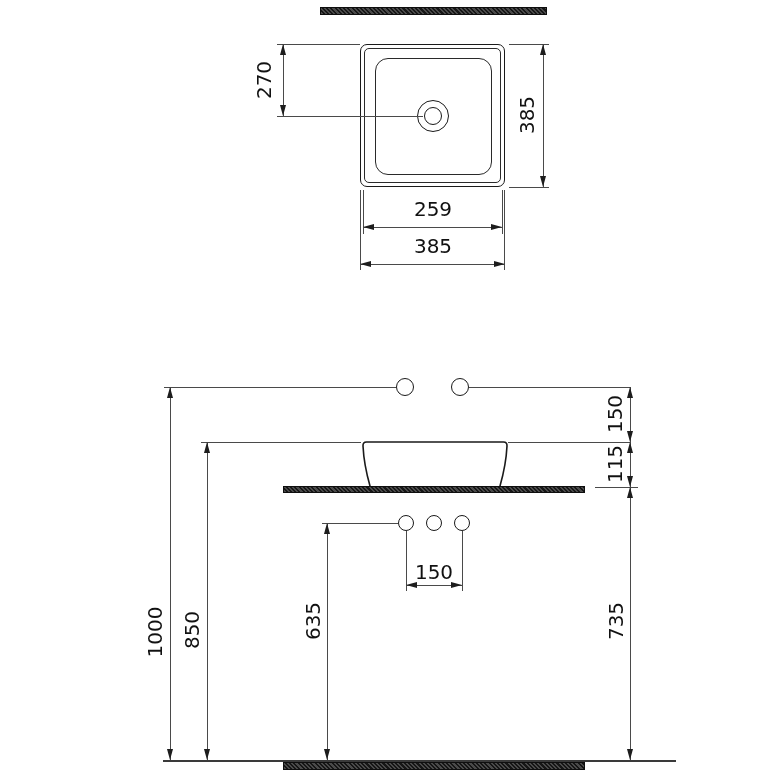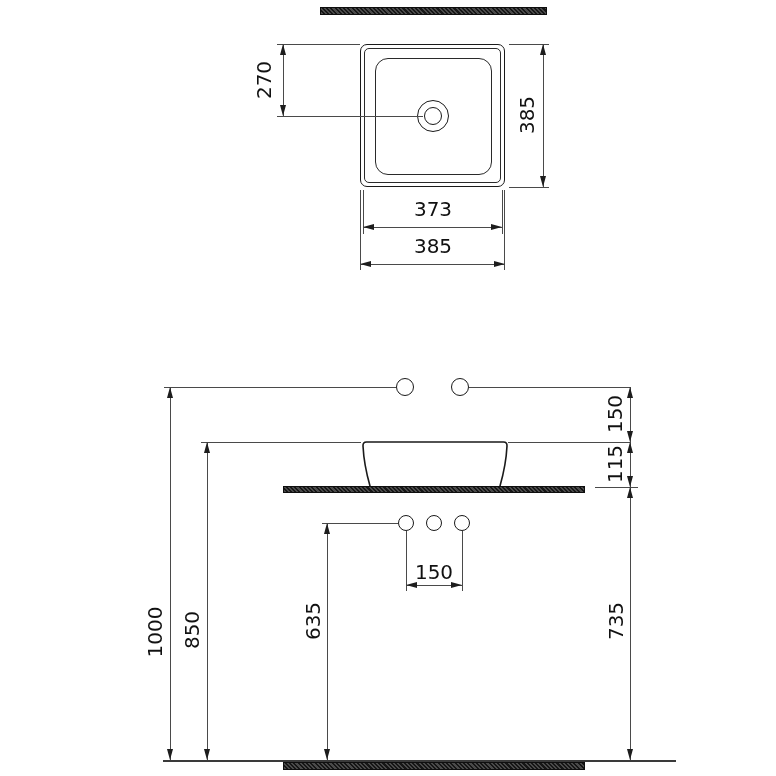--- a/index.html
+++ b/index.html
@@ -55,21 +55,21 @@
     <div class="vline" style="left:543px; top:44px; height:143px;"></div>
     <div class="a-up" style="left:540px; top:44px;"></div>
     <div class="a-down" style="left:540px; top:176px;"></div>
     <div class="dim-label rot" style="left:527px; top:115px;">385</div>
 
     <div class="vline" style="left:363px; top:190px; height:44px;"></div>
     <div class="vline" style="left:502px; top:190px; height:44px;"></div>
     <div class="hline" style="left:363px; top:227px; width:139px;"></div>
     <div class="a-left" style="left:363px; top:224px;"></div>
     <div class="a-right" style="left:491px; top:224px;"></div>
-    <div class="dim-label hor" style="left:433px; top:209px;">373</div>
+    <div class="dim-label hor" style="left:433px; top:209px;">259</div>
 
     <div class="vline" style="left:360px; top:190px; height:80px;"></div>
     <div class="vline" style="left:504px; top:190px; height:80px;"></div>
     <div class="hline" style="left:360px; top:264px; width:145px;"></div>
     <div class="a-left" style="left:360px; top:261px;"></div>
     <div class="a-right" style="left:494px; top:261px;"></div>
     <div class="dim-label hor" style="left:433px; top:246px;">385</div>
   </div>
 
   <div>

